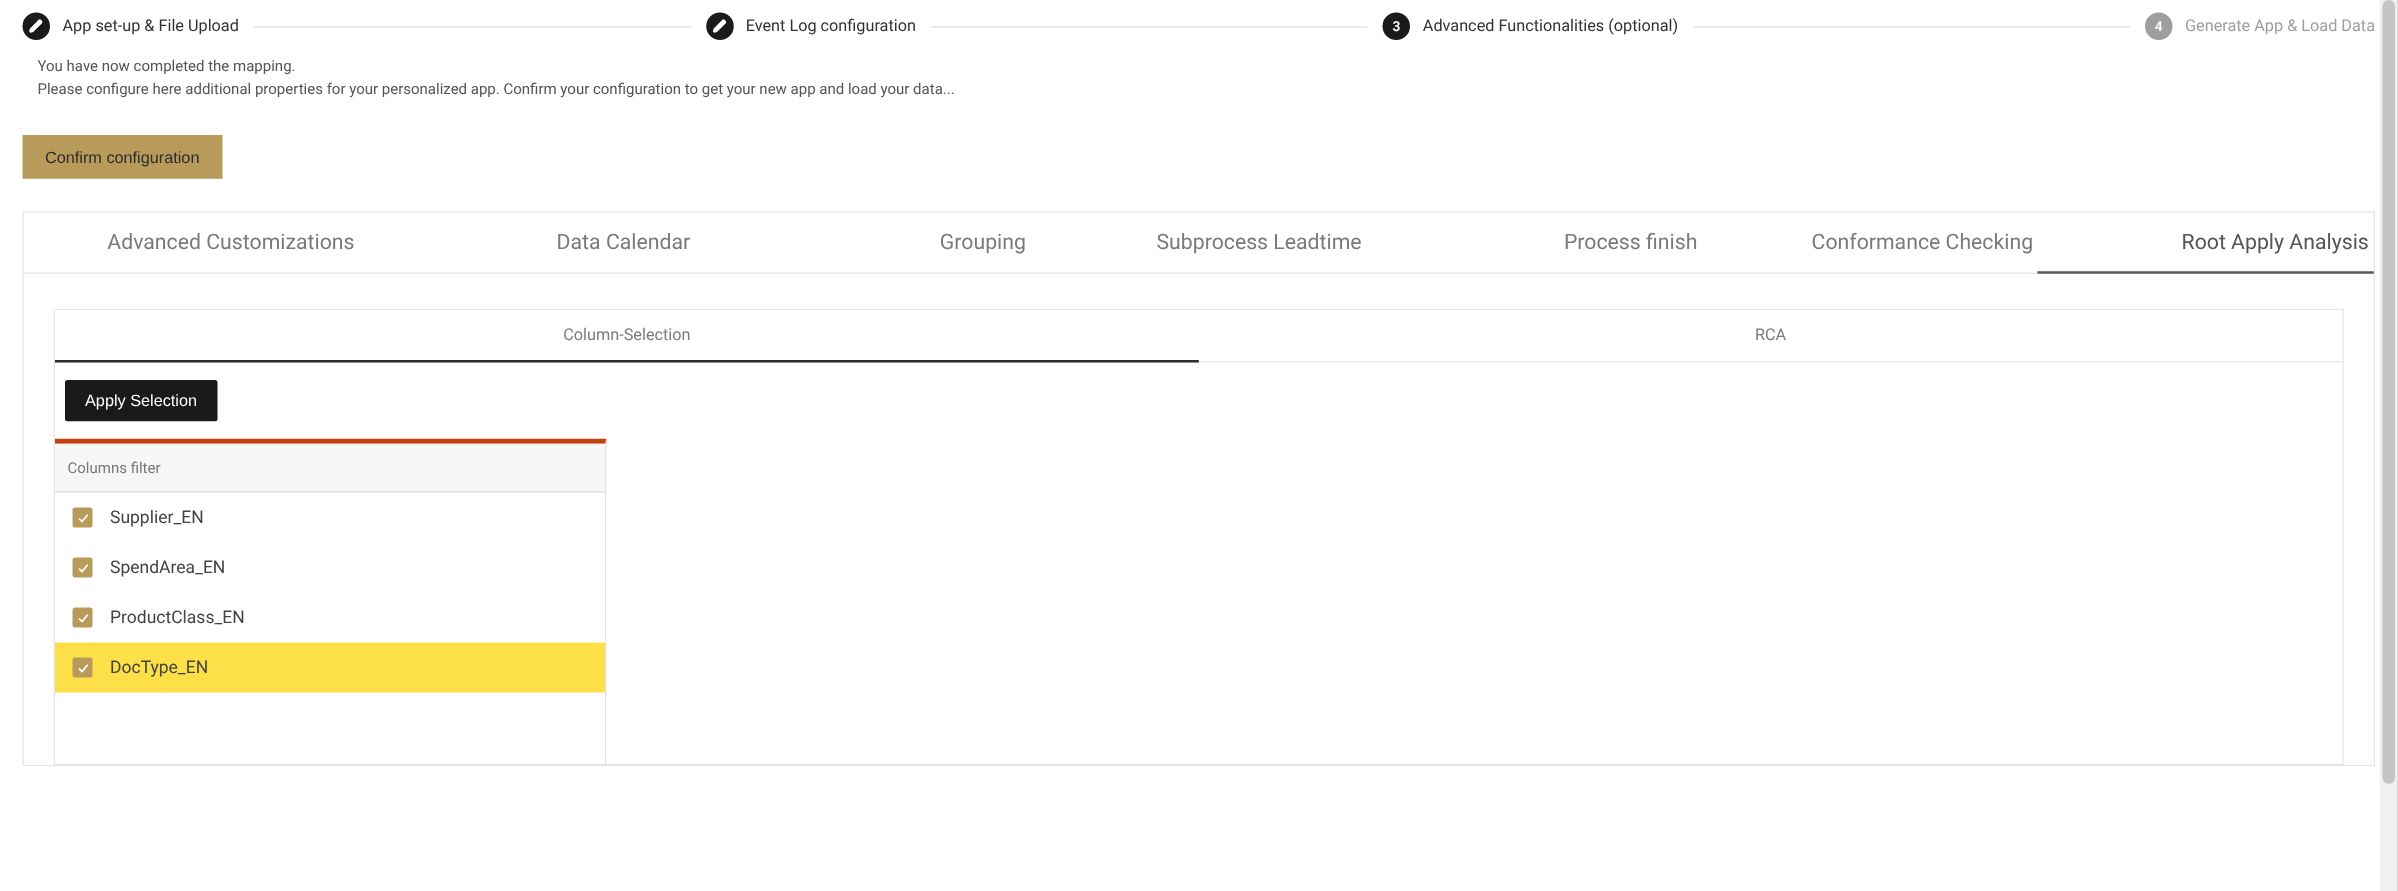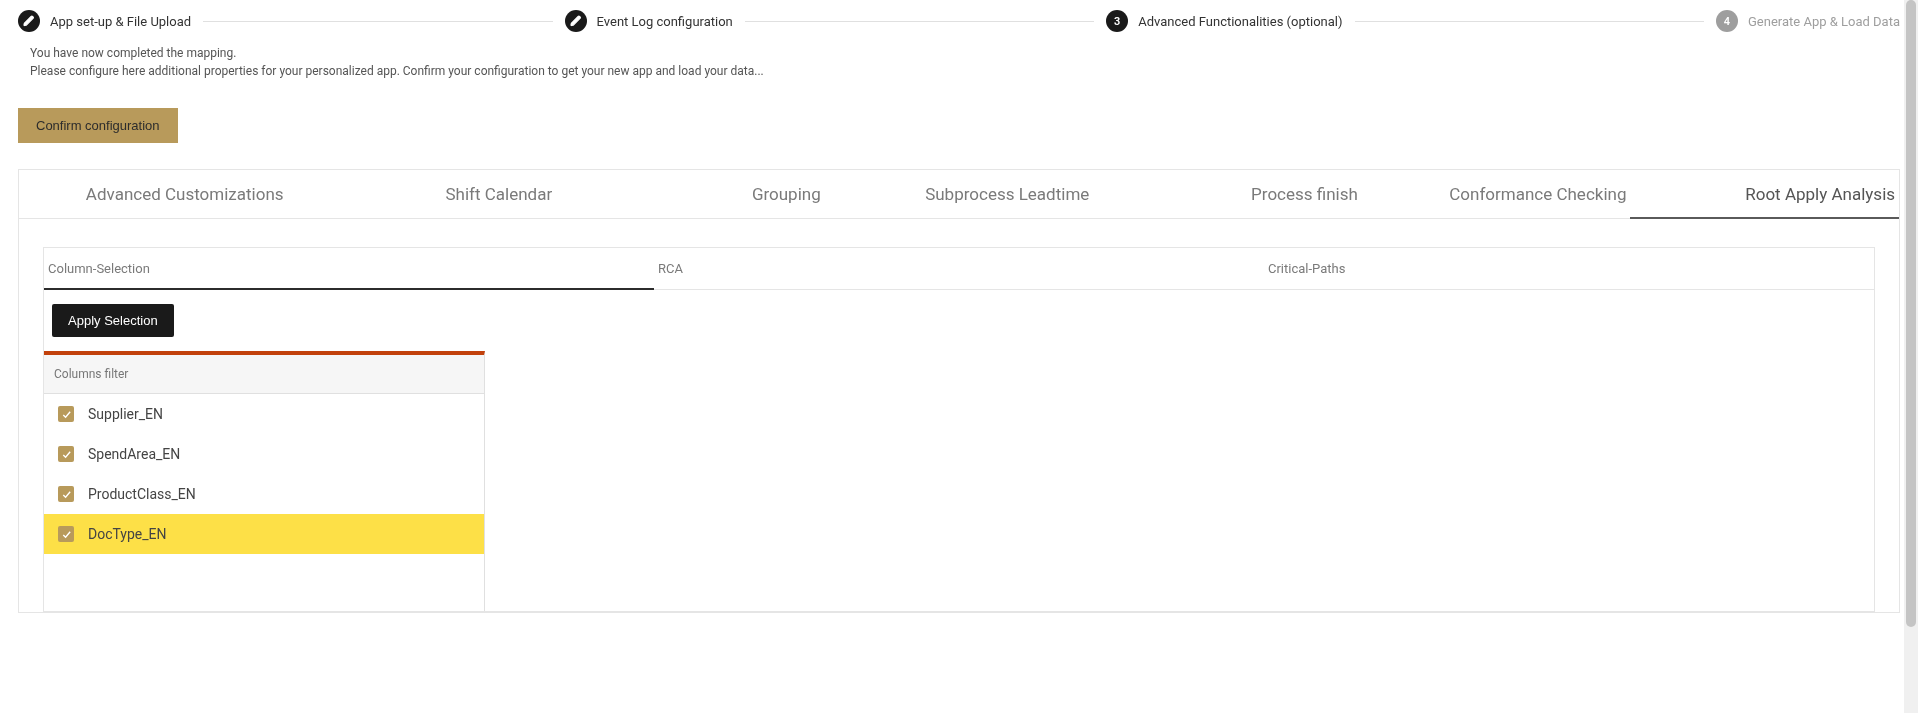--- a/index.html
+++ b/index.html
@@ -111,20 +111,21 @@
   .inner-container {
     margin: 28px 24px 0 24px;
     border: 1px solid #e5e5e5;
   }
   .tabs-inner {
     display: flex;
     border-bottom: 1px solid #e5e5e5;
   }
   .tab-inner {
     flex: 1;
+    text-align: center;
     padding: 13px 4px;
     font-size: 13px;
     color: #7a7a7a;
     cursor: pointer;
     position: relative;
   }
   .tab-inner.active::after {
     content: "";
     position: absolute;
     left: 0; right: 0; bottom: -1px;
@@ -236,33 +237,32 @@
 
 <div class="intro">
   <p>You have now completed the mapping.</p>
   <p>Please configure here additional properties for your personalized app. Confirm your configuration to get your new app and load your data...</p>
   <button class="confirm-btn">Confirm configuration</button>
 </div>
 
 <div class="main-panel">
   <div class="tabs-outer">
     <div class="tab-outer">Advanced Customizations</div>
-    <div class="tab-outer">Shift Calendar</div>
+    <div class="tab-outer">Data Calendar</div>
     <div class="tab-outer">Grouping</div>
     <div class="tab-outer">Subprocess Leadtime</div>
     <div class="tab-outer">Process finish</div>
     <div class="tab-outer">Conformance Checking</div>
     <div class="tab-outer active">Root Apply Analysis</div>
   </div>
 
   <div class="inner-container">
     <div class="tabs-inner">
       <div class="tab-inner active">Column-Selection</div>
       <div class="tab-inner">RCA</div>
-      <div class="tab-inner">Critical-Paths</div>
     </div>
 
     <div class="apply-row">
       <button class="apply-btn">Apply Selection</button>
     </div>
 
     <div class="columns-panel">
       <div class="columns-header">Columns filter</div>
 
       <div class="column-row">

